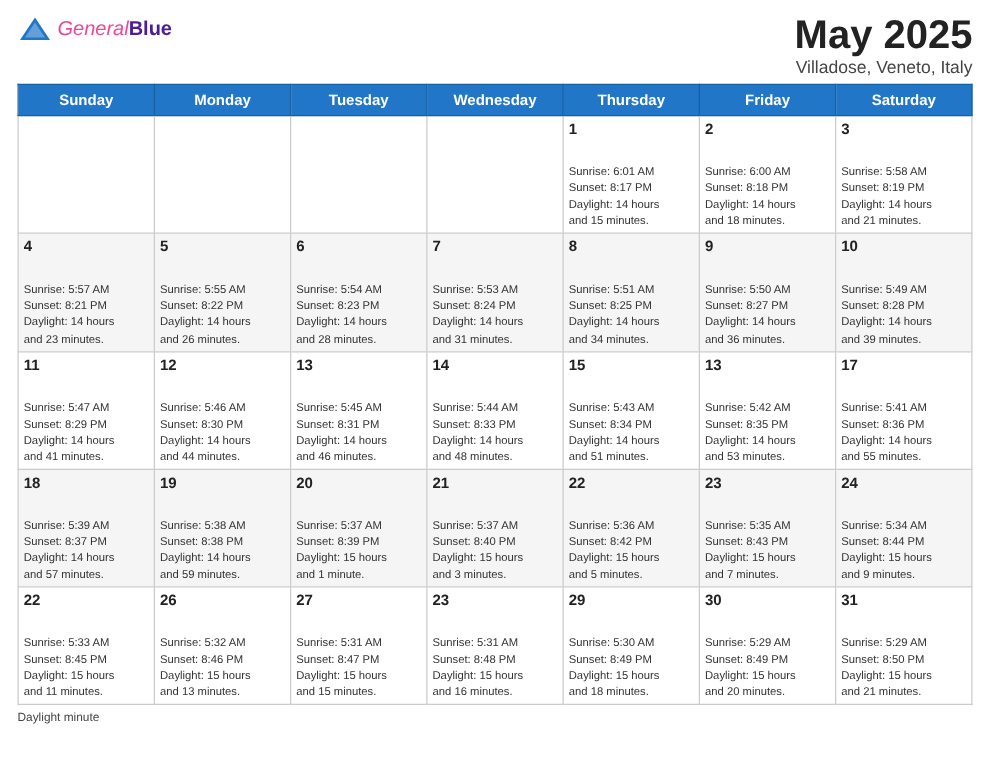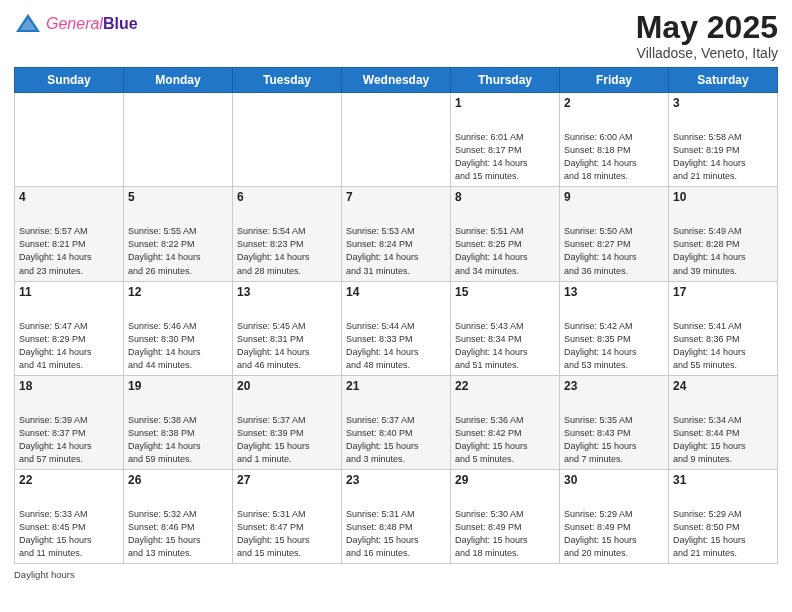--- a/index.html
+++ b/index.html
@@ -275,16 +275,16 @@
           <td>
             <div class="day-num">31</div>
             <div class="day-info">Sunrise: 5:29 AM<br>Sunset: 8:50 PM<br>Daylight: 15 hours<br>and 21 minutes.</div>
           </td>
         </tr>
       </tbody>
   </table>
 
   <div class="footer">
     <div class="footer-item">
-      <span>Daylight hours</span>
+      <span>Daylight minute</span>
     </div>
   </div>
 </div>
 
 </body></html>

